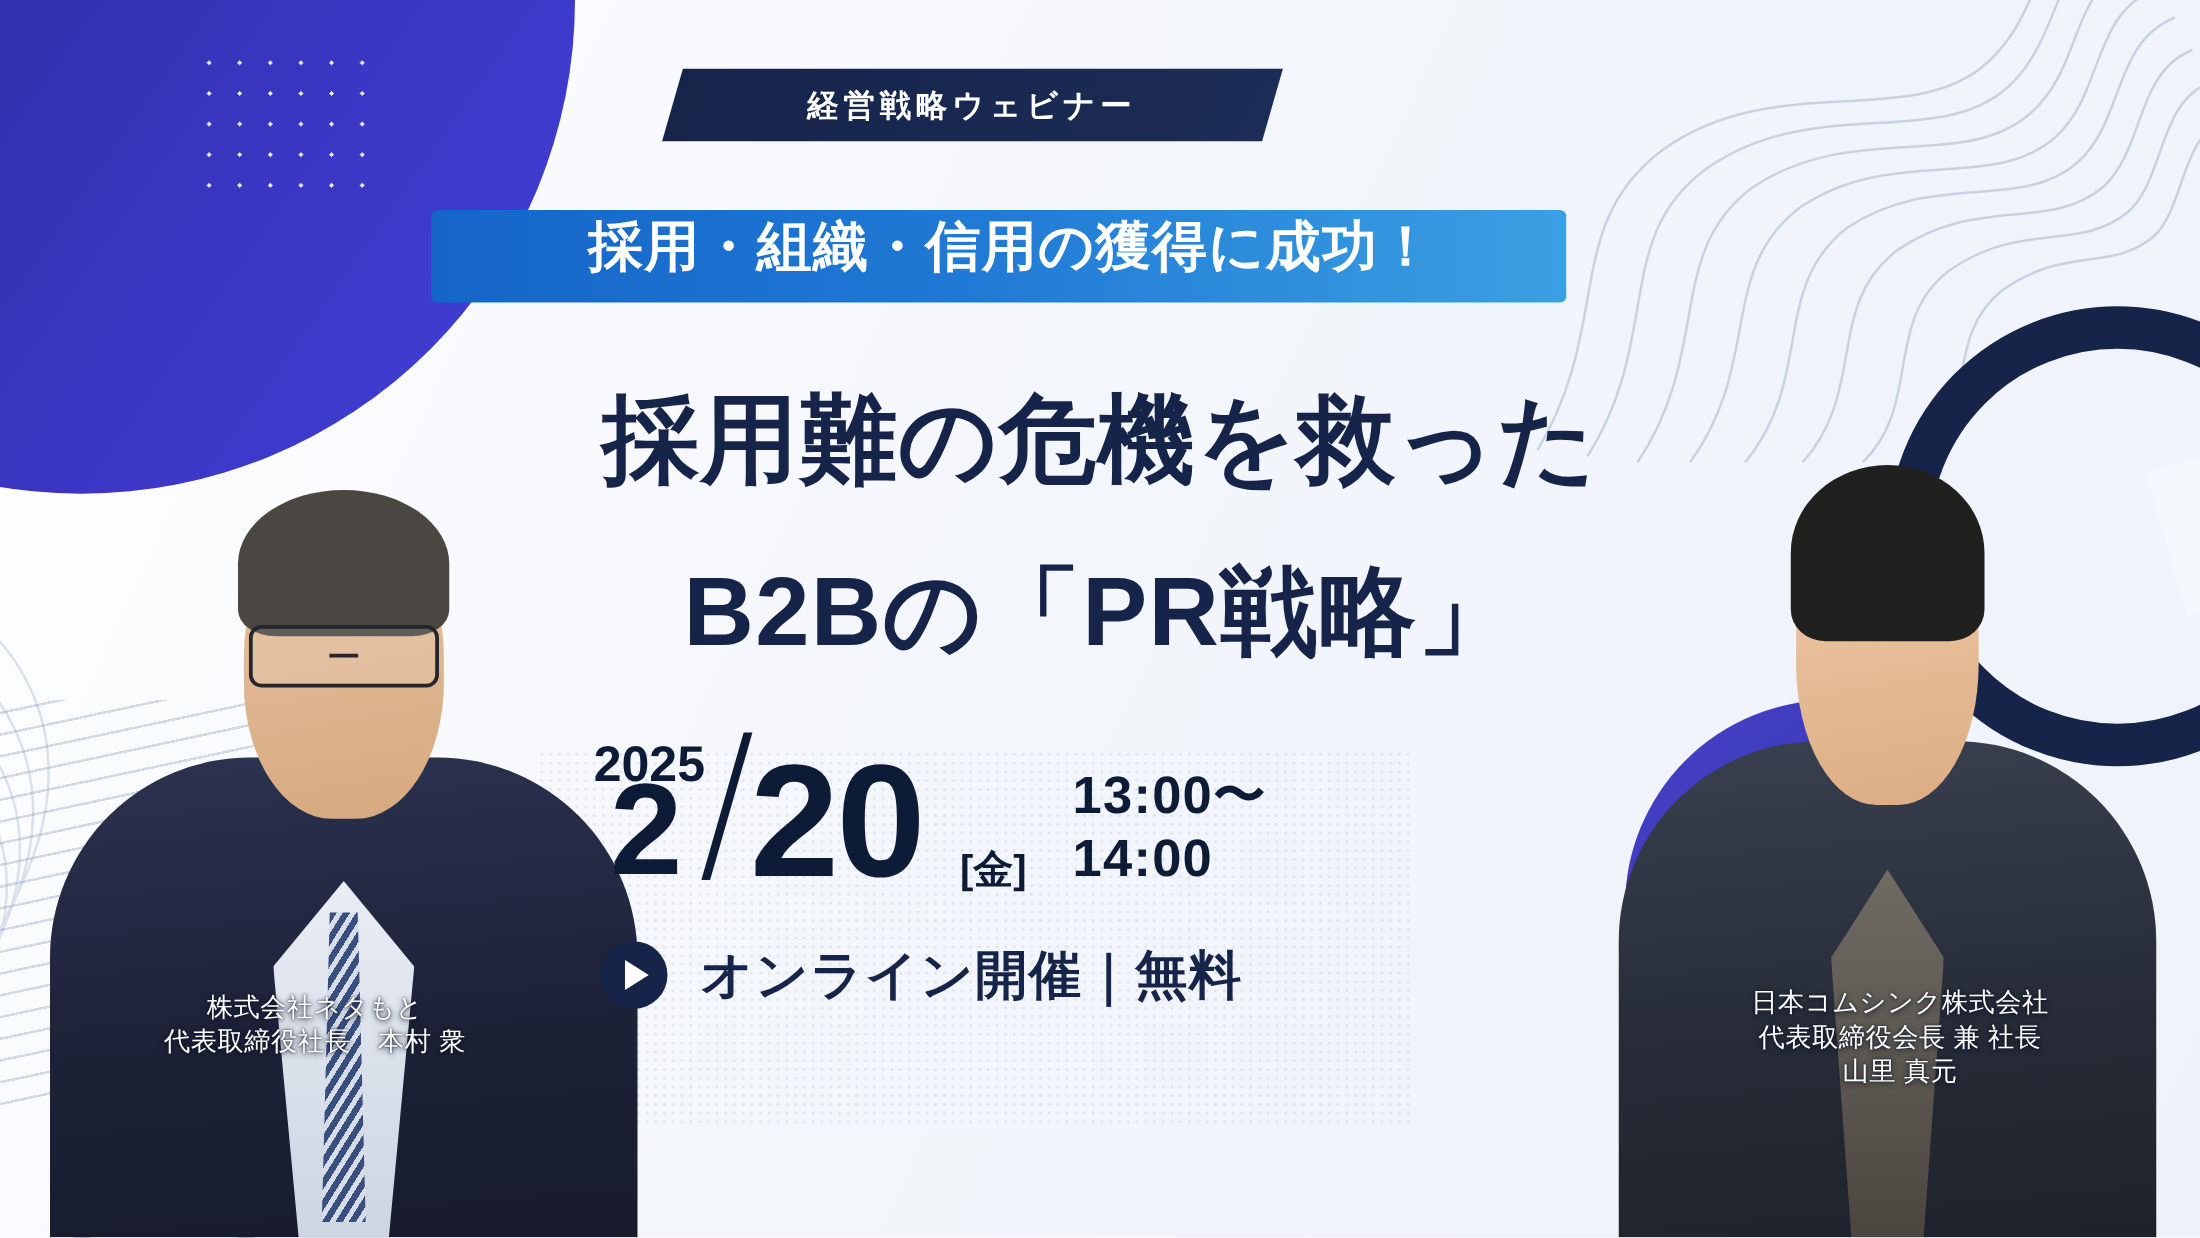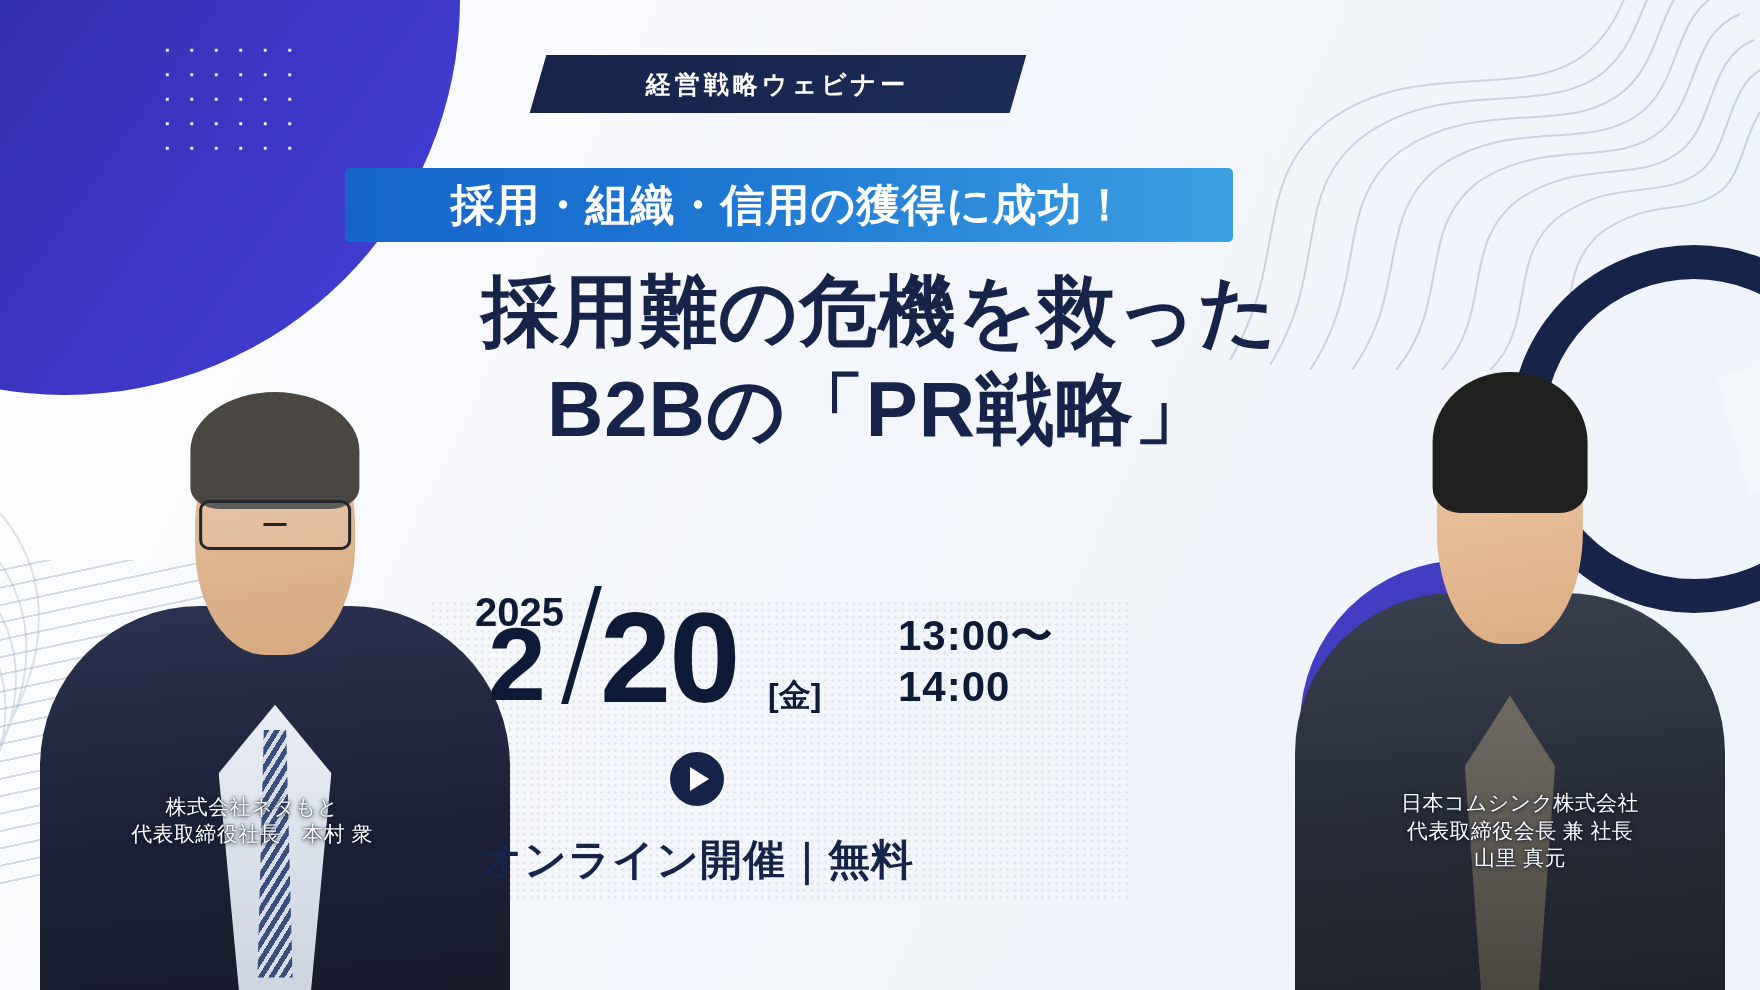--- a/index.html
+++ b/index.html
@@ -278,22 +278,23 @@
   
   .subtitle-band {
     position: absolute;
     left: 345px;
     top: 168px;
     width: 888px;
     height: 74px;
     border-radius: 5px;
     background: linear-gradient(90deg, #1565c8 0%, #1f78d4 45%, #3ba0e3 100%);
     display: flex;
-    align-items: center;
+    align-items: flex-start;
     justify-content: center;
+    padding-left: 20px;
   }
   .subtitle-text {
     color: #ffffff;
     font-size: 44px;
     font-weight: 900;
     letter-spacing: 1px;
     white-space: nowrap;
   }
 
   
@@ -302,21 +303,21 @@
     left: 0;
     top: 262px;
     width: 1760px;
     text-align: center;
     color: #16244a;
     font-weight: 900;
     font-size: 78px;
     line-height: 1.26;
     letter-spacing: 1px;
   }
-  .headline-line { display: block; }
+  .headline-line { display: block; margin-top: 40px; }
 
   
   .date-block {
     position: absolute;
     left: 470px;
     top: 588px;
     width: 620px;
     height: 150px;
     color: #0d1b36;
   }
@@ -370,32 +371,31 @@
 
   .time-wrap {
     position: absolute;
     left: 388px;
     top: 22px;
     font-size: 42px;
     font-weight: 800;
     line-height: 1.22;
     letter-spacing: 1px;
   }
-  .time-line { display: block; margin-left: 40px; }
+  .time-line { display: block; }
 
   
   .cta-row {
     position: absolute;
     left: 480px;
     top: 752px;
     display: flex;
     align-items: center;
     gap: 26px;
     color: #16244a;
-    flex-direction: column;
   }
   .play-icon {
     width: 54px;
     height: 54px;
     border-radius: 50%;
     background: #16244a;
     display: flex;
     align-items: center;
     justify-content: center;
     flex: none;

